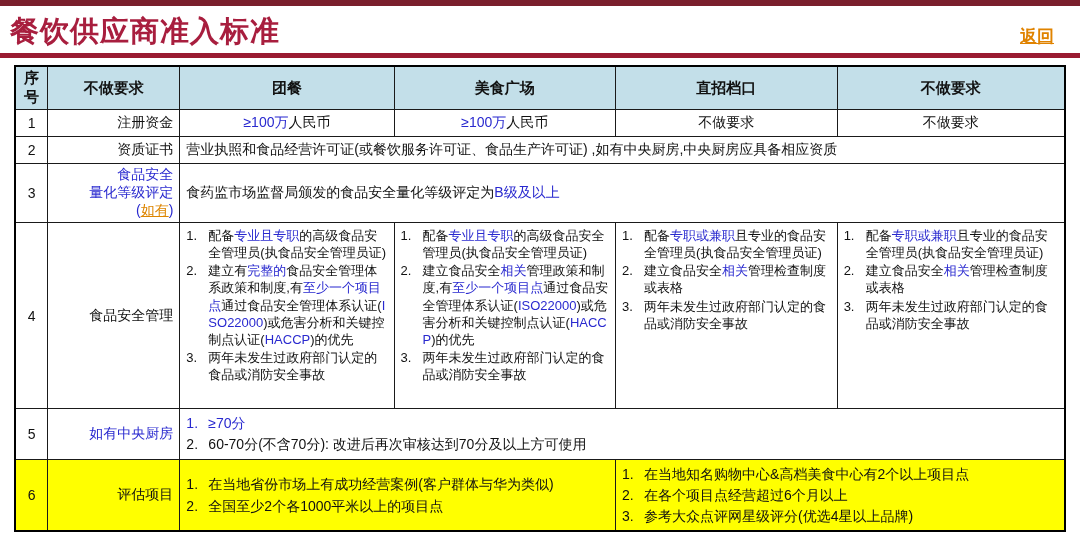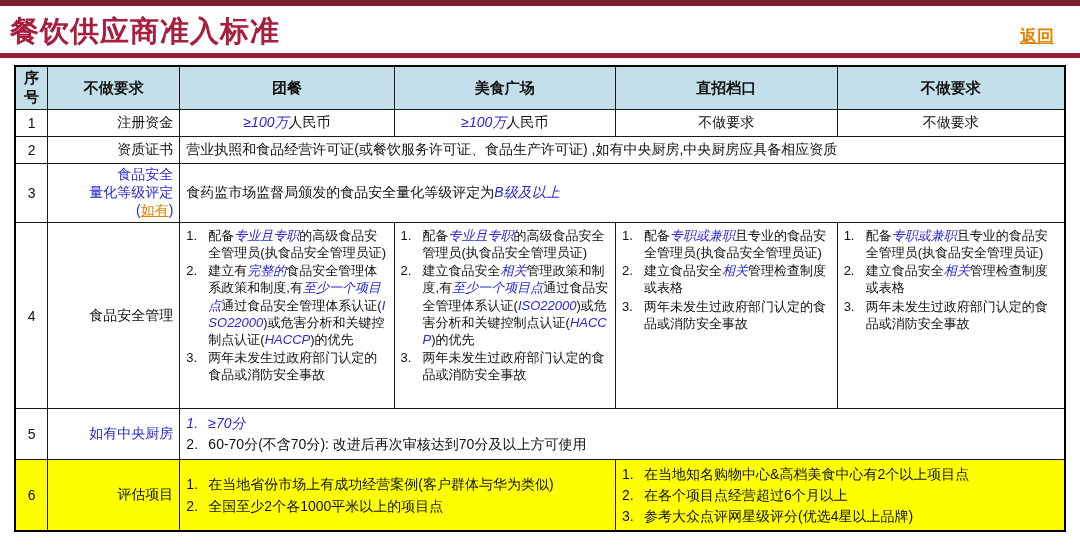--- a/index.html
+++ b/index.html
@@ -30,21 +30,21 @@
   tr.hrow{height:42px;}
   tr.r1{height:27px;}
   tr.r2{height:27px;}
   tr.r3{height:59px;}
   tr.r4 td{height:186px;vertical-align:top;}
   tr.r5{height:49px;}
   tr.r6{height:61px;}
   td.center{text-align:center;}
   td.itemcell{text-align:right;}
   .preline{white-space:pre-line;}
-  .c-b{color:#2929cf;font-style:italic;}
+  .c-b{color:#2929cf;}
   .c-o{color:#dd8500;text-decoration:underline;}
   td.bluecell{color:#2929cf;}
   tr.r6 td{background:#ffff00;}
   td.listcell{padding:3px 5px 3px 4px;font-size:13px;line-height:1.32;}
   td.listcell5{font-size:14px;line-height:1.45;}
   .li{display:flex;margin:1px 0;}
   .num{width:22px;flex-shrink:0;text-align:left;padding-left:2px;}
   .litext{flex:1;}
 </style>
 </head>

